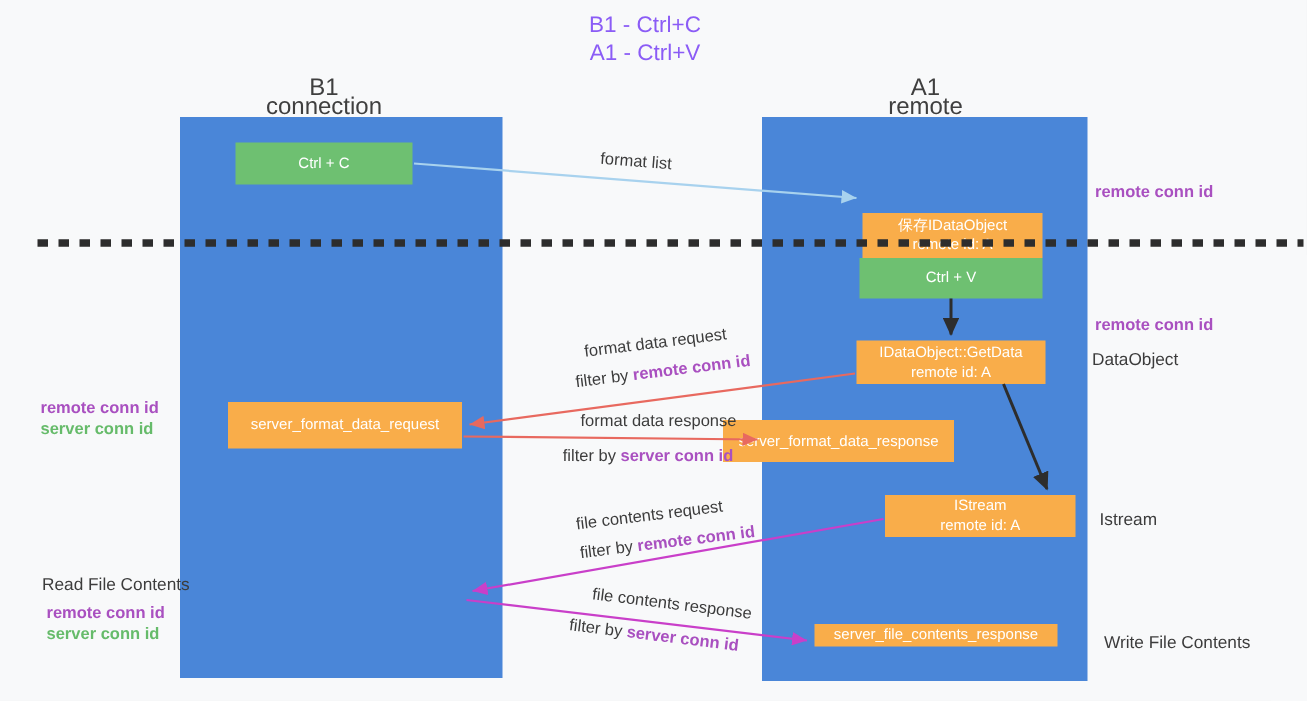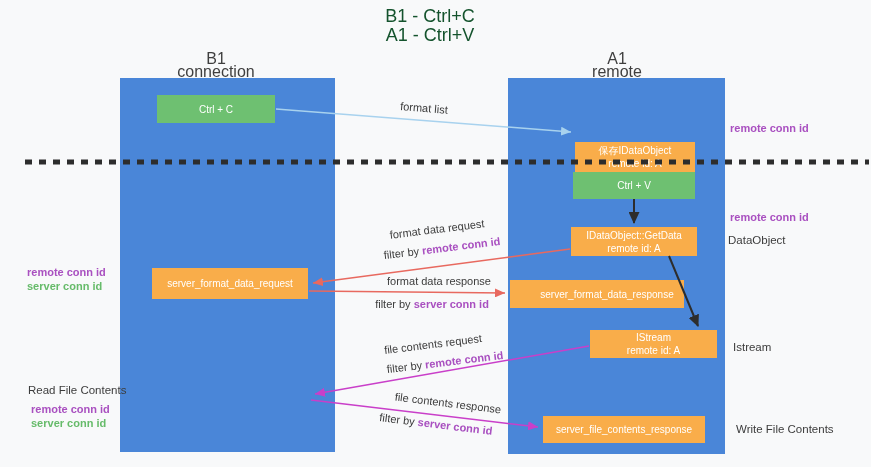--- a/index.html
+++ b/index.html
@@ -8,21 +8,21 @@
     background:#f0f1f3;
   }
   .canvas{
     position:relative;width:871px;height:467px;
     background:var(--bg,#f8f9fa);overflow:hidden;
     font-family:"Liberation Sans","DejaVu Sans",sans-serif;
   }
   .abs{position:absolute;}
   .title{
     left:430px;top:7px;transform:translateX(-50%);
-    text-align:center;font-size:18px;line-height:19px;color:#14532d;
+    text-align:center;font-size:15px;line-height:19px;color:#8b5cf6;
     white-space:nowrap;
   }
   .lane-header{
     transform:translateX(-50%);text-align:center;
     font-size:16px;line-height:13px;color:#3f3f3f;white-space:nowrap;
   }
   .lane{
     background:var(--lane-blue);
   }
   .box{
@@ -87,26 +87,26 @@
 
   <div class="abs box orange" style="left:590px;top:330px;width:127px;height:28px;">
     <div>IStream</div>
     <div>remote id: A</div>
   </div>
 
   <div class="abs box orange" style="left:152px;top:268px;width:156px;height:31px;">
     <div>server_format_data_request</div>
   </div>
 
-  <div class="abs box orange" style="left:510px;top:280px;width:154px;height:28px;padding-left:20px;">
+  <div class="abs box orange" style="left:482px;top:280px;width:154px;height:28px;">
     <div>server_format_data_response</div>
   </div>
 
 
-  <div class="abs box orange" style="left:543px;top:416px;width:162px;height:27px;">
+  <div class="abs box orange" style="left:543px;top:416px;width:162px;height:15px;">
     <div>server_file_contents_response</div>
   </div>
 
   <svg class="arrows" width="871" height="467">
     <defs>
       <marker id="ah-blue" markerWidth="11" markerHeight="9" refX="10" refY="4.5" orient="auto" markerUnits="userSpaceOnUse">
         <path d="M0,0 L10,4.5 L0,9 z" style="fill:var(--arrow-lightblue);"></path>
       </marker>
       <marker id="ah-black" markerWidth="13" markerHeight="11" refX="11" refY="5.5" orient="auto" markerUnits="userSpaceOnUse">
         <path d="M0,0 L12,5.5 L0,11 z" style="fill:var(--arrow-black);"></path>

